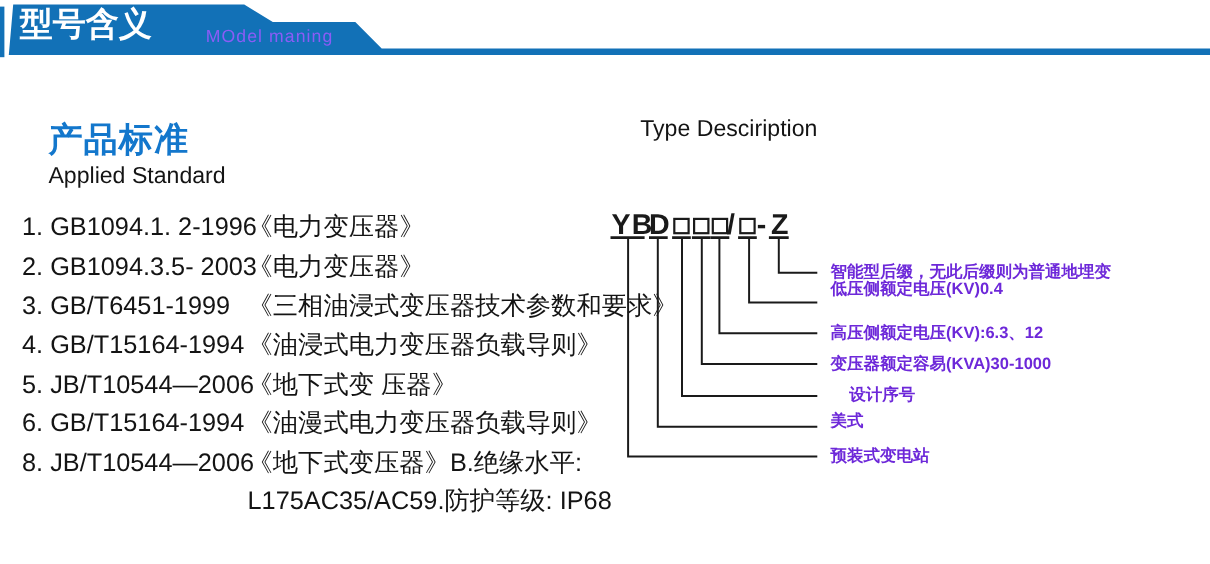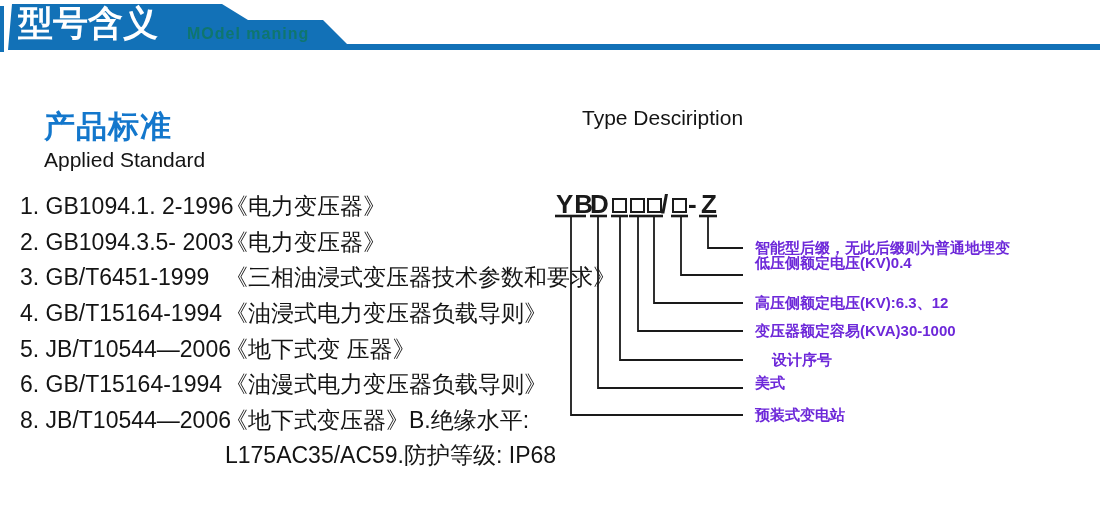--- a/index.html
+++ b/index.html
@@ -10,25 +10,25 @@
   html,body{margin:0;padding:0;}
   body{
     width:1100px;height:513px;position:relative;background:#ffffff;overflow:hidden;
     font-family:"Liberation Sans","DejaVu Sans",sans-serif;color:var(--ink);
   }
   
   .banner{position:absolute;left:0;top:0;width:1100px;height:60px;}
   .banner svg{position:absolute;left:0;top:0;}
   .banner-shape{fill:var(--banner-blue);}
   .banner-title{
-    position:absolute;left:18px;top:3px;color:#fff;font-size:35px;font-weight:700;
+    position:absolute;left:18px;top:3px;color:#fff;font-size:30px;font-weight:700;
     line-height:40px;white-space:nowrap;
   }
   .banner-subtitle{
-    position:absolute;left:187px;top:25px;color:#0f766e;font-size:16px;font-weight:700;
+    position:absolute;left:187px;top:25px;color:#8b5cf6;font-size:16px;font-weight:400;
     letter-spacing:1px;white-space:nowrap;
   }
   
   .section-heading{position:absolute;display:flex;align-items:baseline;white-space:nowrap;}
   .section-heading.left{left:20px;top:106px;flex-direction:column;}
   .section-heading.right{left:558px;top:106px;}
   .heading-zh{font-size:31px;font-weight:700;color:var(--heading-blue);letter-spacing:1px;}
   .heading-en{font-size:21px;font-weight:400;color:#141414;margin-left:24px;}
   
   .standards{position:absolute;left:20px;top:189px;width:530px;}

